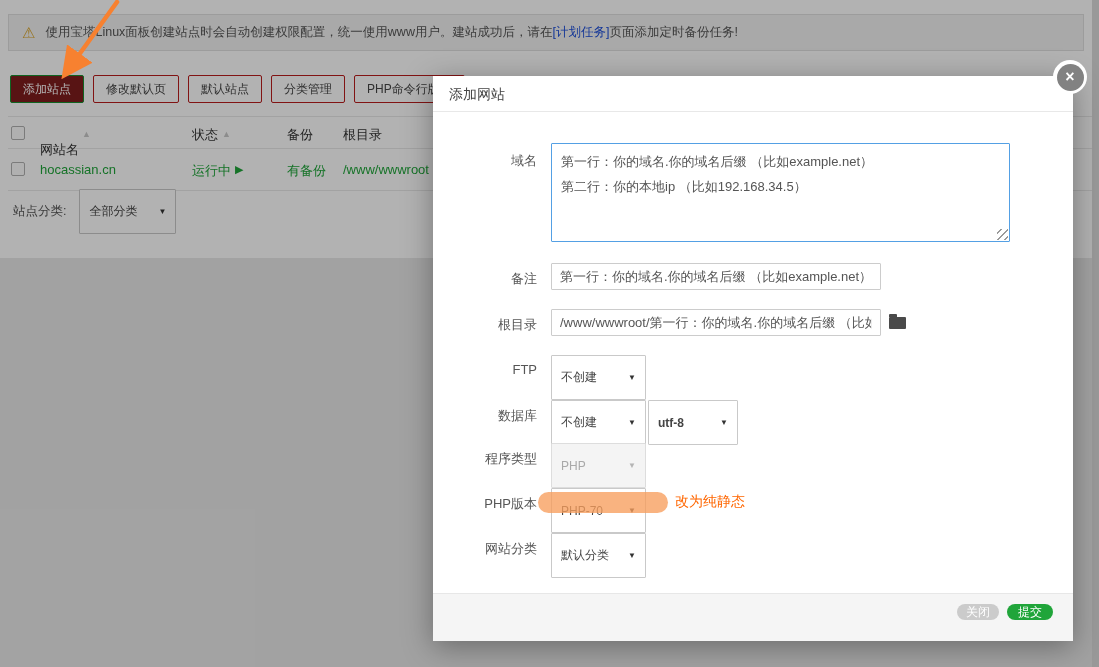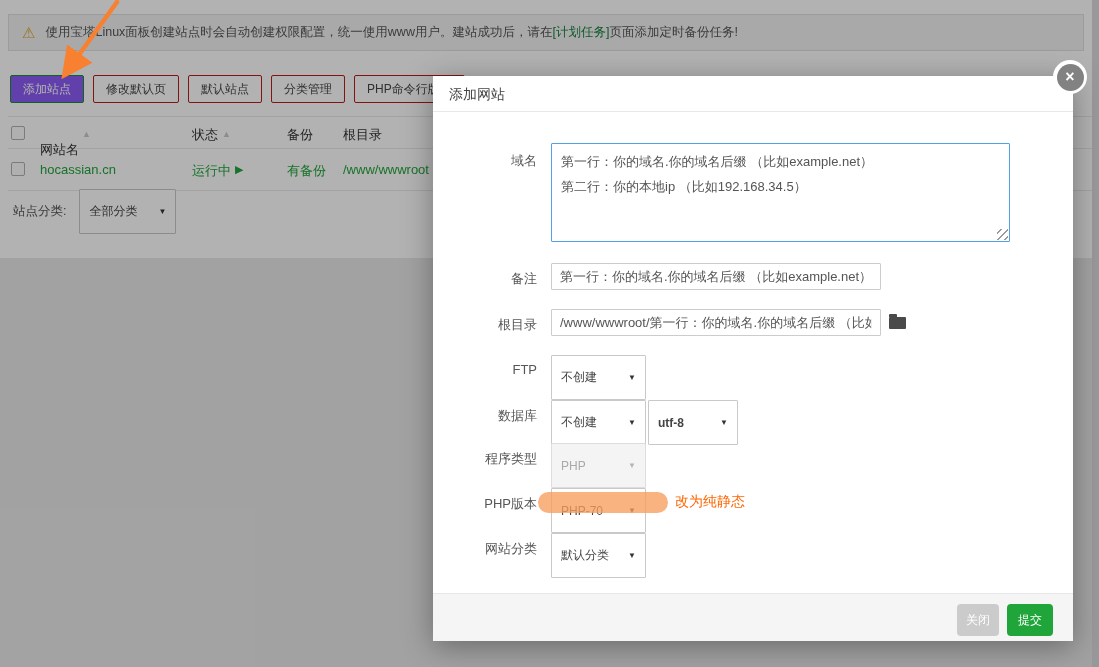--- a/index.html
+++ b/index.html
@@ -7,26 +7,26 @@
   #stage { position:relative; width:1099px; height:667px; background:#e9e9e9; overflow:hidden; }
 
   
   #content-card { position:absolute; left:0; top:0; width:1092px; height:258px; background:#ffffff; }
   #right-strip { position:absolute; left:1092px; top:0; width:7px; height:667px; background:#dcdcdc; }
 
   #warning-bar { position:absolute; left:8px; top:14px; width:1076px; height:37px;
     background:#f3f3f3; border:1px solid #e0e0e0; display:flex; align-items:center;
     padding-left:13px; font-size:12.5px; color:#555; }
   #warning-bar .warn-ico { color:#d9a62e; font-size:15px; margin-right:10px; }
-  #warning-bar a { color:#15803d; text-decoration:none; }
+  #warning-bar a { color:#1d4ed8; text-decoration:none; }
 
   #toolbar { position:absolute; left:10px; top:75px; display:flex; gap:9px; }
   .btn { height:28px; padding:0 12px; font-size:12px; line-height:26px; border-radius:2px;
     background:#fff; border:1px solid #b91c1c; color:#454545; cursor:pointer; white-space:nowrap; }
-  .btn.primary { background:#8b5cf6; border:1px solid #179030; color:#fff; }
+  .btn.primary { background:#7f1d1d; border:1px solid #179030; color:#fff; }
 
   #site-table { position:absolute; left:8px; top:116px; width:1084px; }
   .t-header { position:relative; height:33px; border-top:1px solid #e8e8e8; border-bottom:1px solid #e8e8e8; }
   .t-row { position:relative; height:42px; border-bottom:1px solid #e8e8e8; }
   .cell { position:absolute; font-size:13px; color:#333; white-space:nowrap; }
   .sort-ico { position:absolute; font-size:9px; color:#c9c9c9; }
   .chk { position:absolute; width:14px; height:14px; background:#fdfdfd; border:1px solid #b0b0b0; border-radius:2px; }
   .green-link { color:#20a53a; text-decoration:none; }
   .play-ico { font-size:11px; color:#20a53a; }
 
@@ -68,21 +68,21 @@
     background:#4a4a4a; border-radius:1px; cursor:pointer; }
   .folder-ico::before { content:""; position:absolute; top:-3px; left:0; width:8px; height:3px;
     background:#4a4a4a; border-radius:1px 1px 0 0; }
 
   #php-highlight { position:absolute; left:105px; top:416px; width:130px; height:21px;
     border-radius:11px; background:rgba(247,157,92,0.78); z-index:3; pointer-events:none; }
   #php-note { position:absolute; left:242px; top:417px; font-size:14px; color:#ff6600; }
 
   #modal-footer { position:absolute; left:0; top:517px; width:640px; height:48px;
     background:#f5f5f5; border-top:1px solid #e7e7e7; }
-  .f-btn { position:absolute; top:10px; height:32px; border:none; border-radius:4px;
+  .f-btn { position:absolute; top:10px; height:16px; border:none; border-radius:10px;
     color:#fff; font-size:12px; cursor:pointer;
     font-family:"Liberation Sans","DejaVu Sans",sans-serif; }
   #close-btn { right:74px; width:42px; background:#cbcbcb; }
   #submit-btn { right:20px; width:46px; background:#20a53a; }
 
   
   #arrow-svg { position:absolute; left:40px; top:0; width:100px; height:95px; z-index:30; pointer-events:none; }
 </style>
 </head>
 <body>

